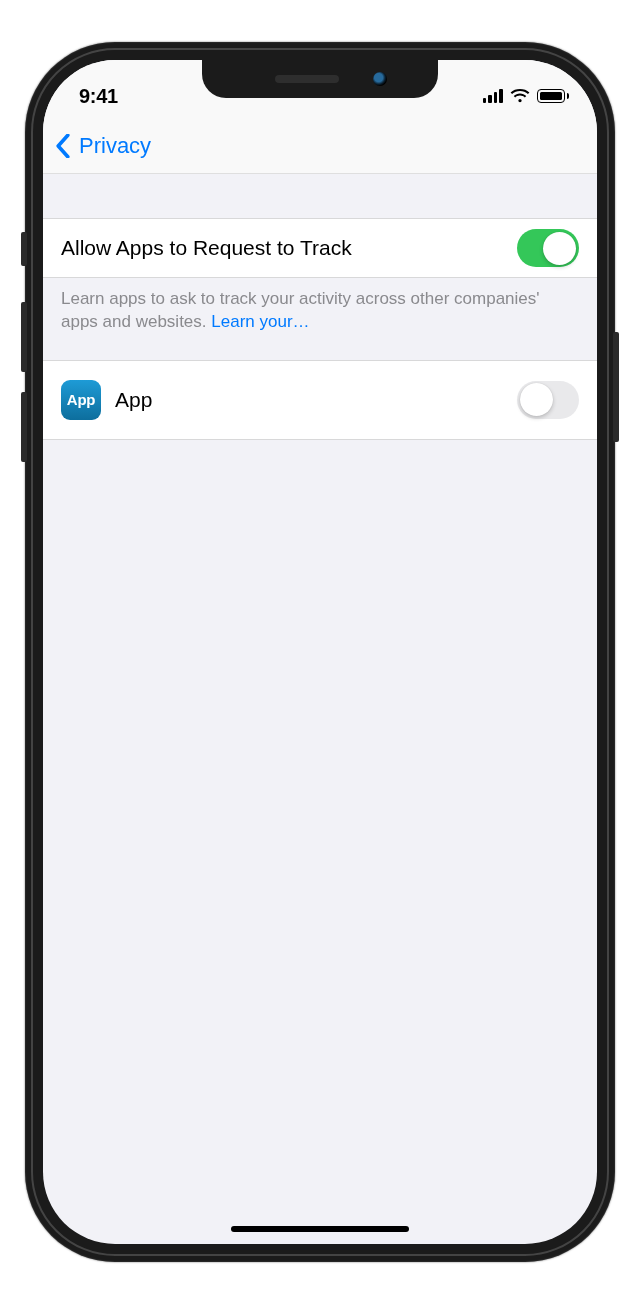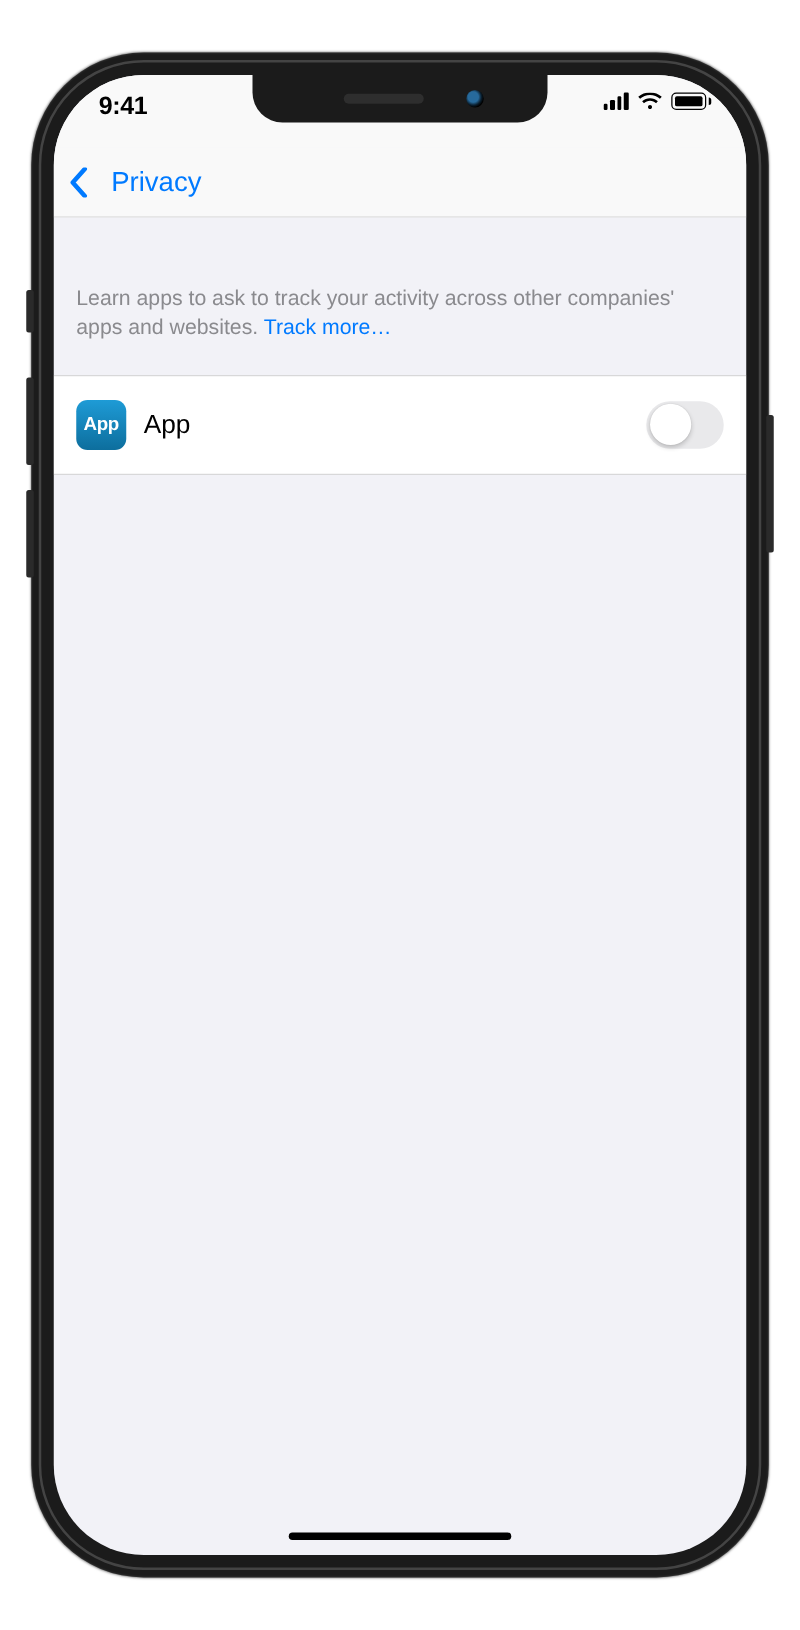--- a/index.html
+++ b/index.html
@@ -91,21 +91,21 @@
       background: radial-gradient(circle at 40% 40%, #276a9c 0 35%, #0b2030 55%, #000 70%);
       position: relative;
       left: 8px;
     }
 
     
     .status-bar {
       position: relative;
       height: 58px;
       display: flex;
-      align-items: flex-start;
+      align-items: center;
       justify-content: space-between;
       padding: 14px 28px 0 36px;
       background: #f9f9f9;
       z-index: 40;
     }
     .status-time {
       font-size: 20px;
       font-weight: 600;
       letter-spacing: -0.3px;
     }
@@ -163,21 +163,21 @@
       background: #f9f9f9;
       border-bottom: 1px solid rgba(0,0,0,.10);
       display: flex;
       align-items: center;
       position: relative;
       padding: 0 12px;
     }
     .back-btn {
       display: flex;
       align-items: center;
-      gap: 18px;
+      gap: 8px;
       color: #007aff;
       font-size: 22px;
       font-weight: 400;
       cursor: pointer;
     }
     .back-chevron { display:flex; }
     .nav-title {
       position: absolute;
       left: 0; right: 0;
       text-align: center;
@@ -325,23 +325,29 @@
           <svg width="16" height="24" viewBox="0 0 12 20">
             <path d="M10 1 2 10l8 9" stroke="#007aff" stroke-width="3" fill="none" stroke-linecap="round" stroke-linejoin="round"></path>
           </svg>
         </span>
         <span>Privacy</span>
       </div>
     </div>
 
     <div class="content">
 
+      <div class="row row-main">
+        <div class="row-label">Allow Apps to Request to Track</div>
+        <div class="switch on">
+          <div class="knob"></div>
+        </div>
+      </div>
 
       <div class="footer-text">
-        <span>Learn apps to ask to track your activity across other companies' apps and websites. </span><span class="link">Track more…</span>
+        <span>Learn apps to ask to track your activity across other companies' apps and websites. </span><span class="link">Learn your…</span>
       </div>
 
       <div class="row row-app">
         <div class="app-icon">App</div>
         <div class="row-label">App</div>
         <div class="switch">
           <div class="knob"></div>
         </div>
       </div>
 

